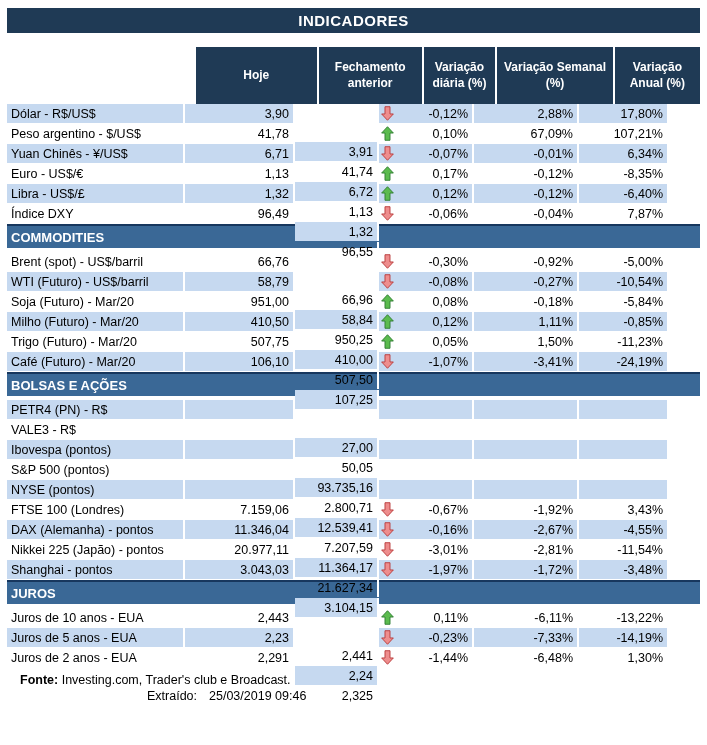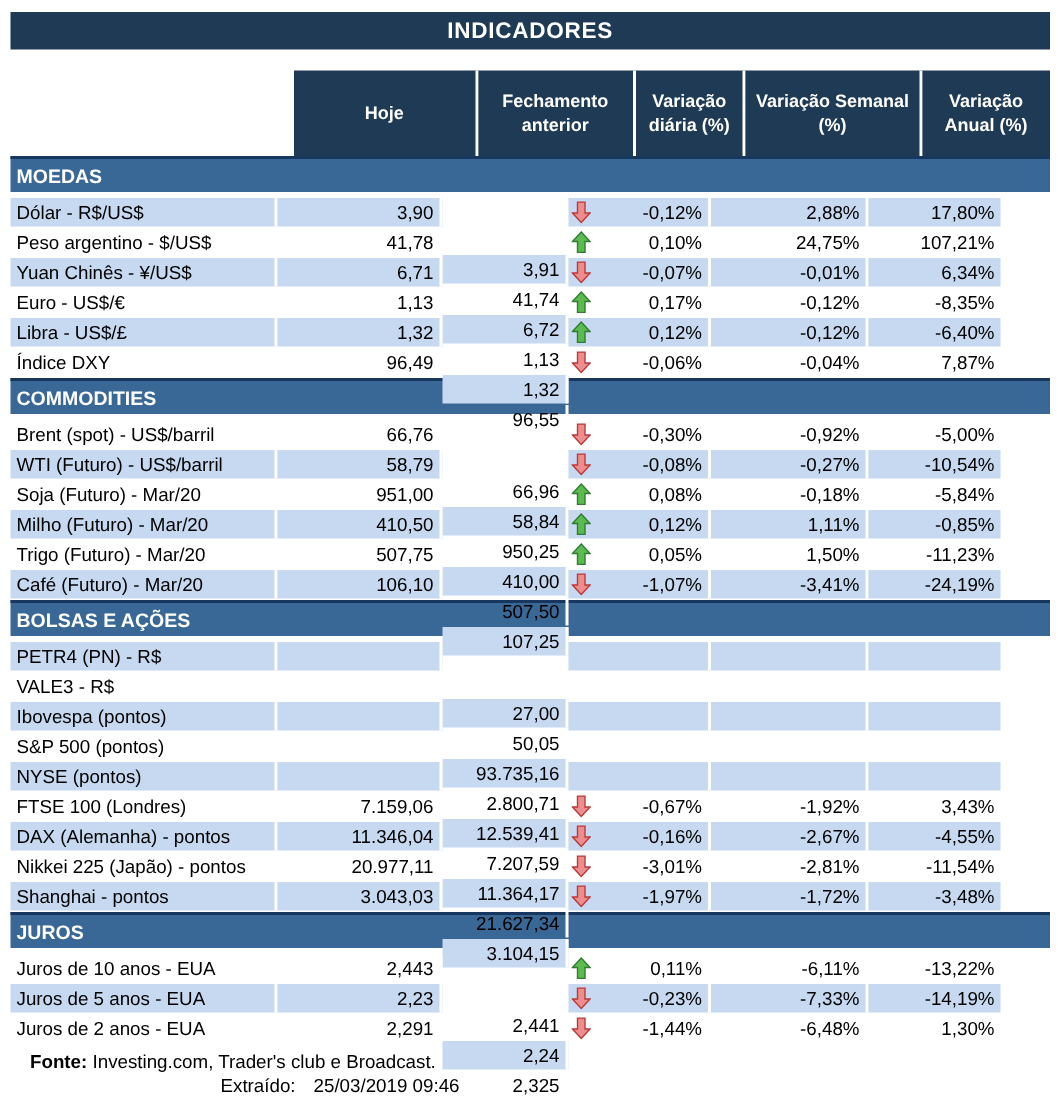--- a/index.html
+++ b/index.html
@@ -77,21 +77,20 @@
   <div class="header-row">
     <div class="hspacer"></div>
     <div class="hcell w-hoje">Hoje</div>
     <div class="hcell w-fech">Fechamento anterior</div>
     <div class="hcell w-vard">Variação diária (%)</div>
     <div class="hcell w-vsem">Variação Semanal (%)</div>
     <div class="hcell w-vanu">Variação Anual (%)</div>
   </div>
 
   <div>
-      <div class="section-bar">MOEDAS</div>
       <div class="row shade">
         <div class="cell label">Dólar - R$/US$</div>
         <div class="cell num c-hoje">3,90</div>
         <div class="cell num c-fech">3,91</div>
         <div class="cell c-vard">
           <span class="aicon">
             <svg width="13" height="15" viewBox="0 0 14 16">
               <path d="M7 15.3 L0.7 8.5 L4.3 8.5 L4.3 0.7 L9.7 0.7 L9.7 8.5 L13.3 8.5 Z" fill="#EE8D8D" stroke="#B93A3A" stroke-width="1"></path>
             </svg>
           </span>
@@ -105,21 +104,21 @@
         <div class="cell num c-hoje">41,78</div>
         <div class="cell num c-fech">41,74</div>
         <div class="cell c-vard">
           <span class="aicon">
             <svg width="13" height="15" viewBox="0 0 14 16">
               <path d="M7 0.7 L13.3 7.5 L9.7 7.5 L9.7 15.3 L4.3 15.3 L4.3 7.5 L0.7 7.5 Z" fill="#5BBB4E" stroke="#2E7D32" stroke-width="1"></path>
             </svg>
           </span>
           <span class="val">0,10%</span>
         </div>
-        <div class="cell num c-vsem">24,75%</div>
+        <div class="cell num c-vsem">67,09%</div>
         <div class="cell num c-vanu">107,21%</div>
       </div>
       <div class="row shade">
         <div class="cell label">Yuan Chinês - ¥/US$</div>
         <div class="cell num c-hoje">6,71</div>
         <div class="cell num c-fech">6,72</div>
         <div class="cell c-vard">
           <span class="aicon">
             <svg width="13" height="15" viewBox="0 0 14 16">
               <path d="M7 15.3 L0.7 8.5 L4.3 8.5 L4.3 0.7 L9.7 0.7 L9.7 8.5 L13.3 8.5 Z" fill="#EE8D8D" stroke="#B93A3A" stroke-width="1"></path>

